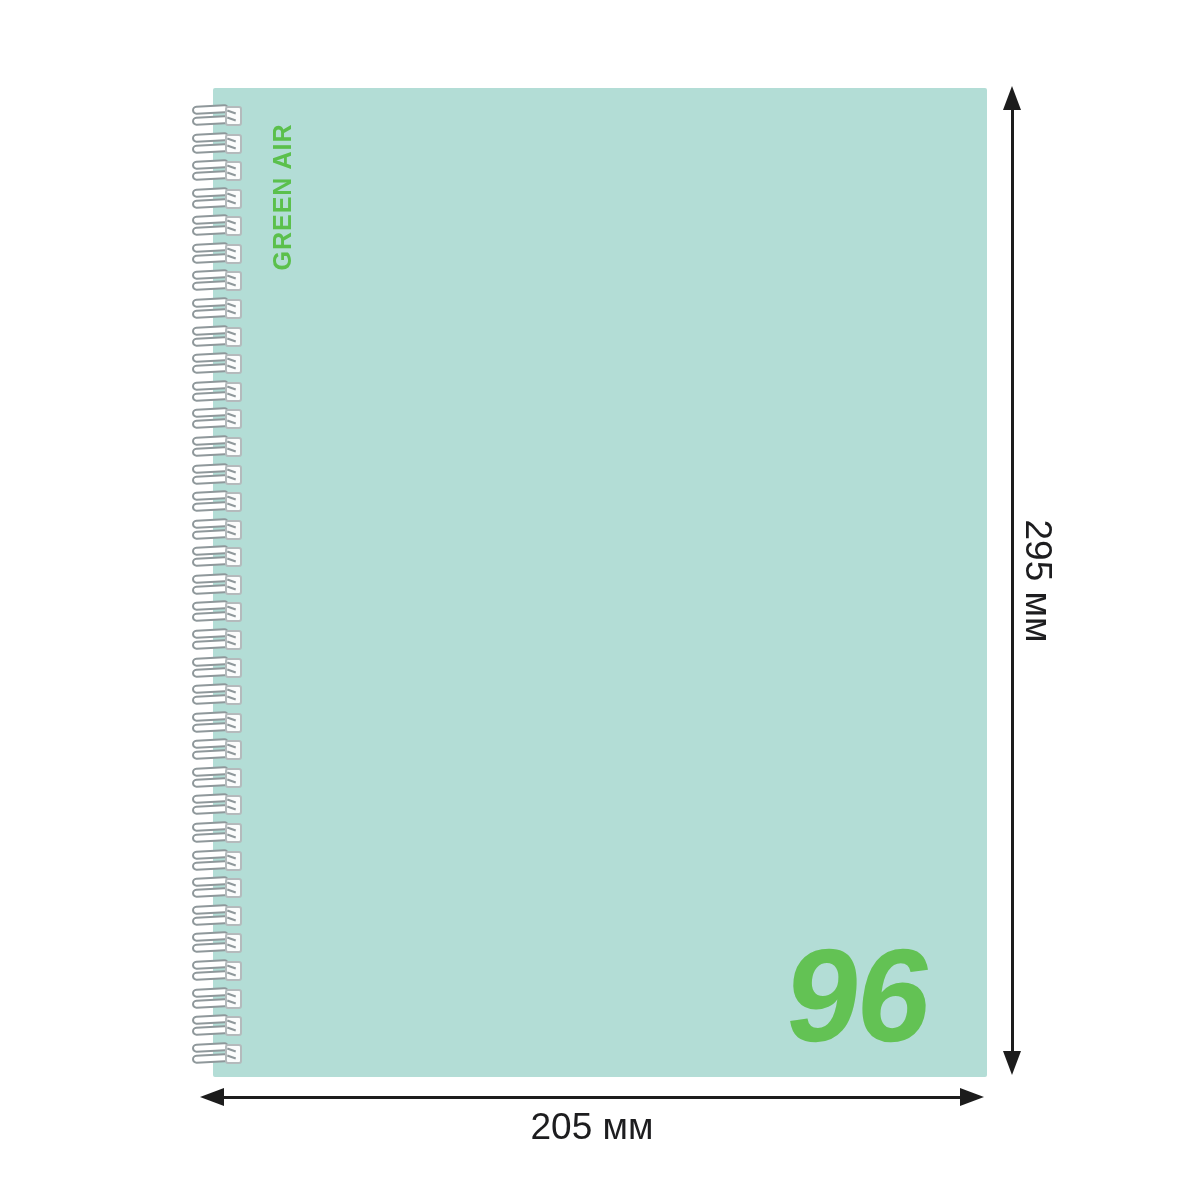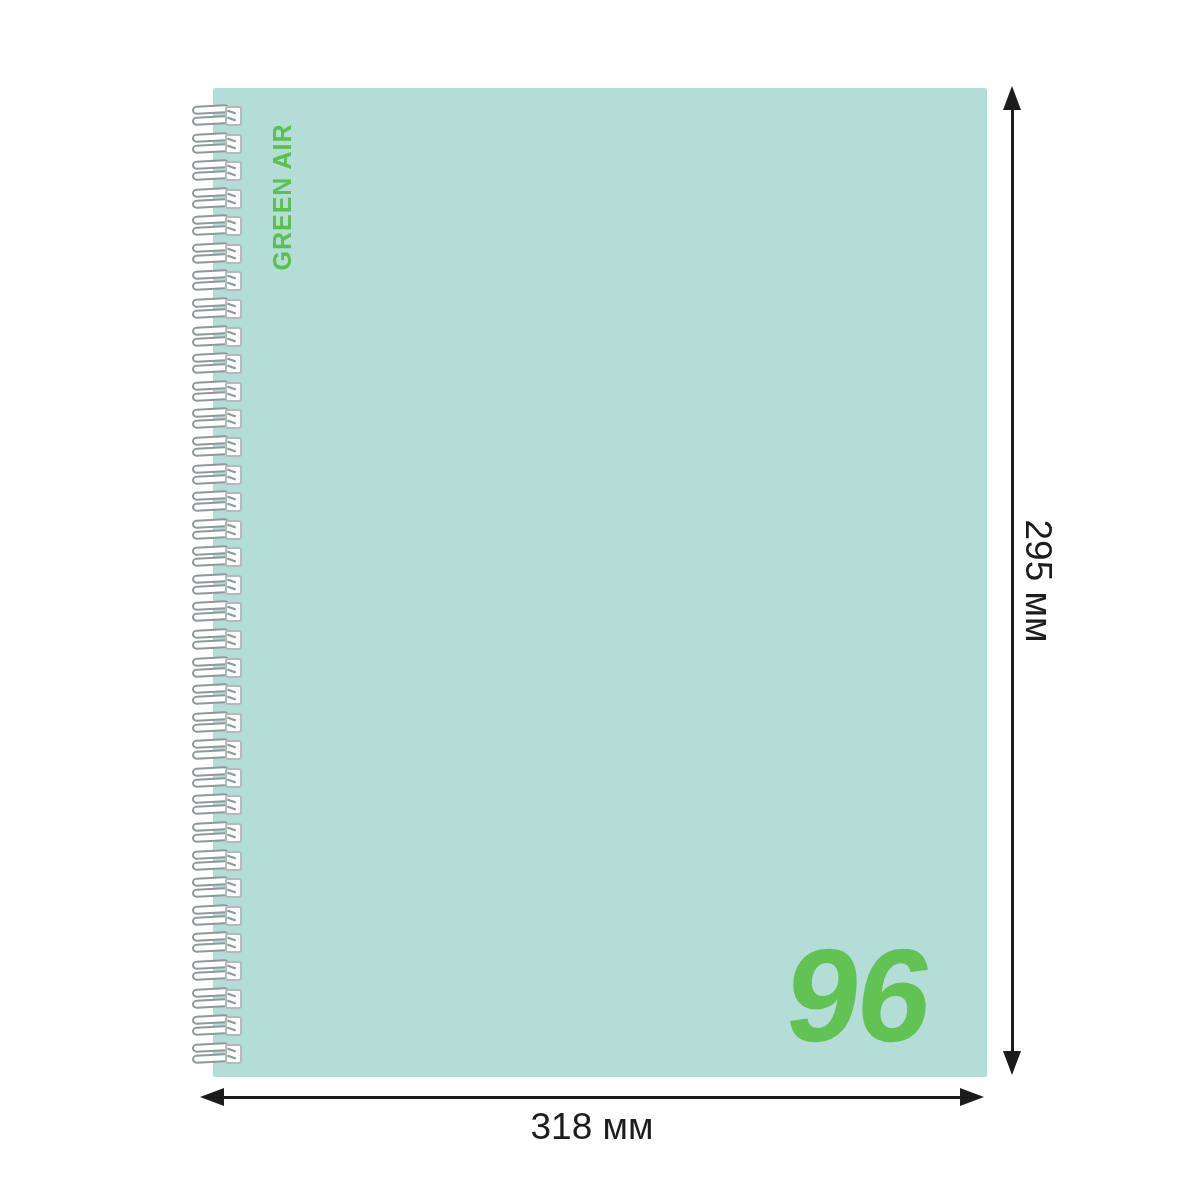--- a/index.html
+++ b/index.html
@@ -295,16 +295,16 @@
     <div class="dimline vline"></div>
     <div class="arr arr-up"></div>
     <div class="arr arr-down"></div>
     <div class="dimlabel vlabel">295 мм</div>
   </div>
 
   <div>
     <div class="dimline hline"></div>
     <div class="arr arr-left"></div>
     <div class="arr arr-right"></div>
-    <div class="dimlabel hlabel">318 мм</div>
+    <div class="dimlabel hlabel">205 мм</div>
   </div>
 
 </div>
 
 </body></html>

